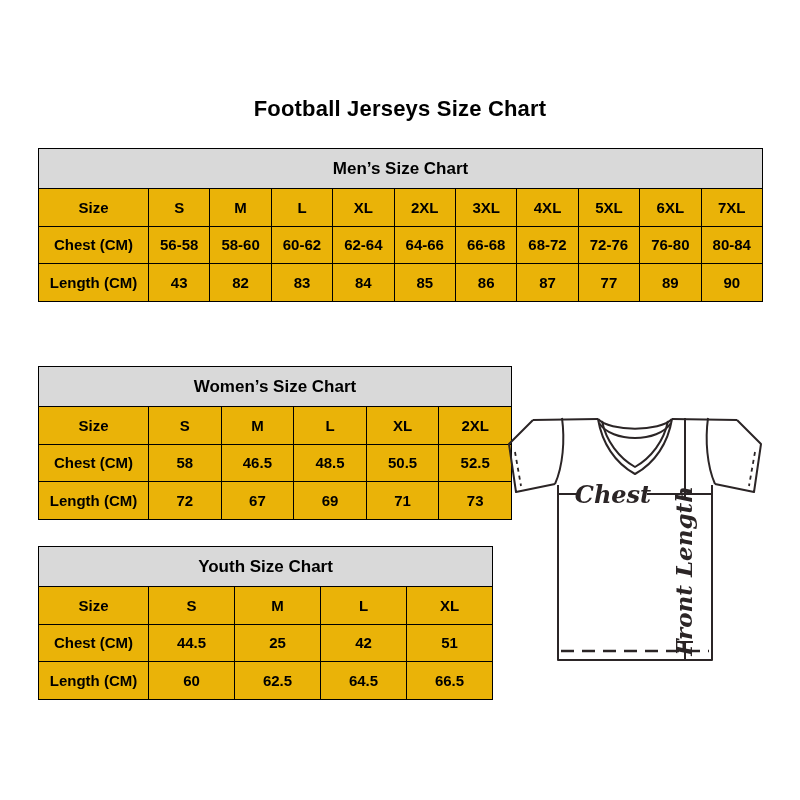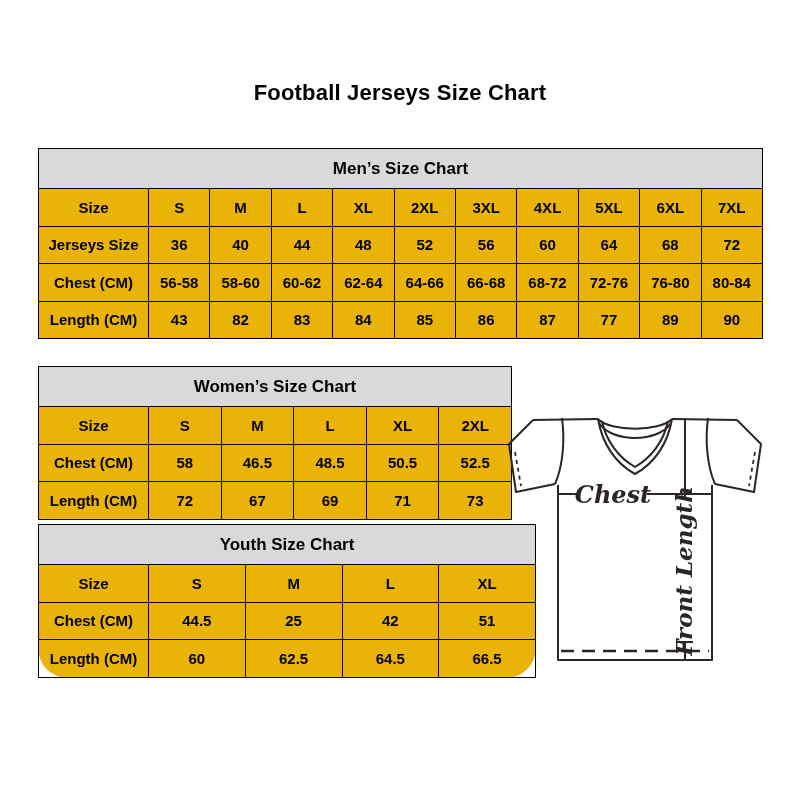--- a/index.html
+++ b/index.html
@@ -10,21 +10,21 @@
     color: #000;
   }
   .page {
     position: relative;
     width: 800px; height: 800px;
     background: var(--page-bg, #ffffff);
     overflow: hidden;
   }
   .page-title {
     position: absolute;
-    top: 80px; left: 0; width: 800px;
+    top: 96px; left: 0; width: 800px;
     text-align: center;
     font-size: 22px;
     font-weight: bold;
     color: var(--text, #000);
     letter-spacing: 0.2px;
   }
   table.size-table {
     position: absolute;
     border-collapse: collapse;
     table-layout: fixed;
@@ -42,21 +42,21 @@
     overflow: hidden;
     white-space: nowrap;
   }
   .size-table thead th.tbl-title {
     background: var(--header-bg, #d9d9d9);
     font-size: 17px;
     height: 40px;
   }
   #mens-table   { left: 38px; top: 148px; width: 725px; }
   #womens-table { left: 38px; top: 366px; width: 474px; }
-  #youth-table  { left: 38px; top: 524px; width: 498px; border-radius: 30px; }
+  #youth-table  { left: 38px; top: 546px; width: 455px; }
   .jersey-svg { position: absolute; left: 505px; top: 410px; }
   .jersey-line {
     fill: none;
     stroke: var(--ink, #2b2526);
     stroke-width: 2;
     stroke-linejoin: round;
     stroke-linecap: butt;
   }
   .jersey-dash-cuff { stroke-dasharray: 4 4; stroke-width: 1.8; }
   .jersey-dash-hem  { stroke-dasharray: 13 8; stroke-width: 2.5; }
@@ -101,33 +101,20 @@
           <td>L</td>
           <td>XL</td>
           <td>2XL</td>
           <td>3XL</td>
           <td>4XL</td>
           <td>5XL</td>
           <td>6XL</td>
           <td>7XL</td>
         </tr>
         <tr>
-          <th>Jerseys Size</th>
-          <td>36</td>
-          <td>40</td>
-          <td>44</td>
-          <td>48</td>
-          <td>52</td>
-          <td>56</td>
-          <td>60</td>
-          <td>64</td>
-          <td>68</td>
-          <td>72</td>
-        </tr>
-        <tr>
           <th>Chest (CM)</th>
           <td>56-58</td>
           <td>58-60</td>
           <td>60-62</td>
           <td>62-64</td>
           <td>64-66</td>
           <td>66-68</td>
           <td>68-72</td>
           <td>72-76</td>
           <td>76-80</td>

